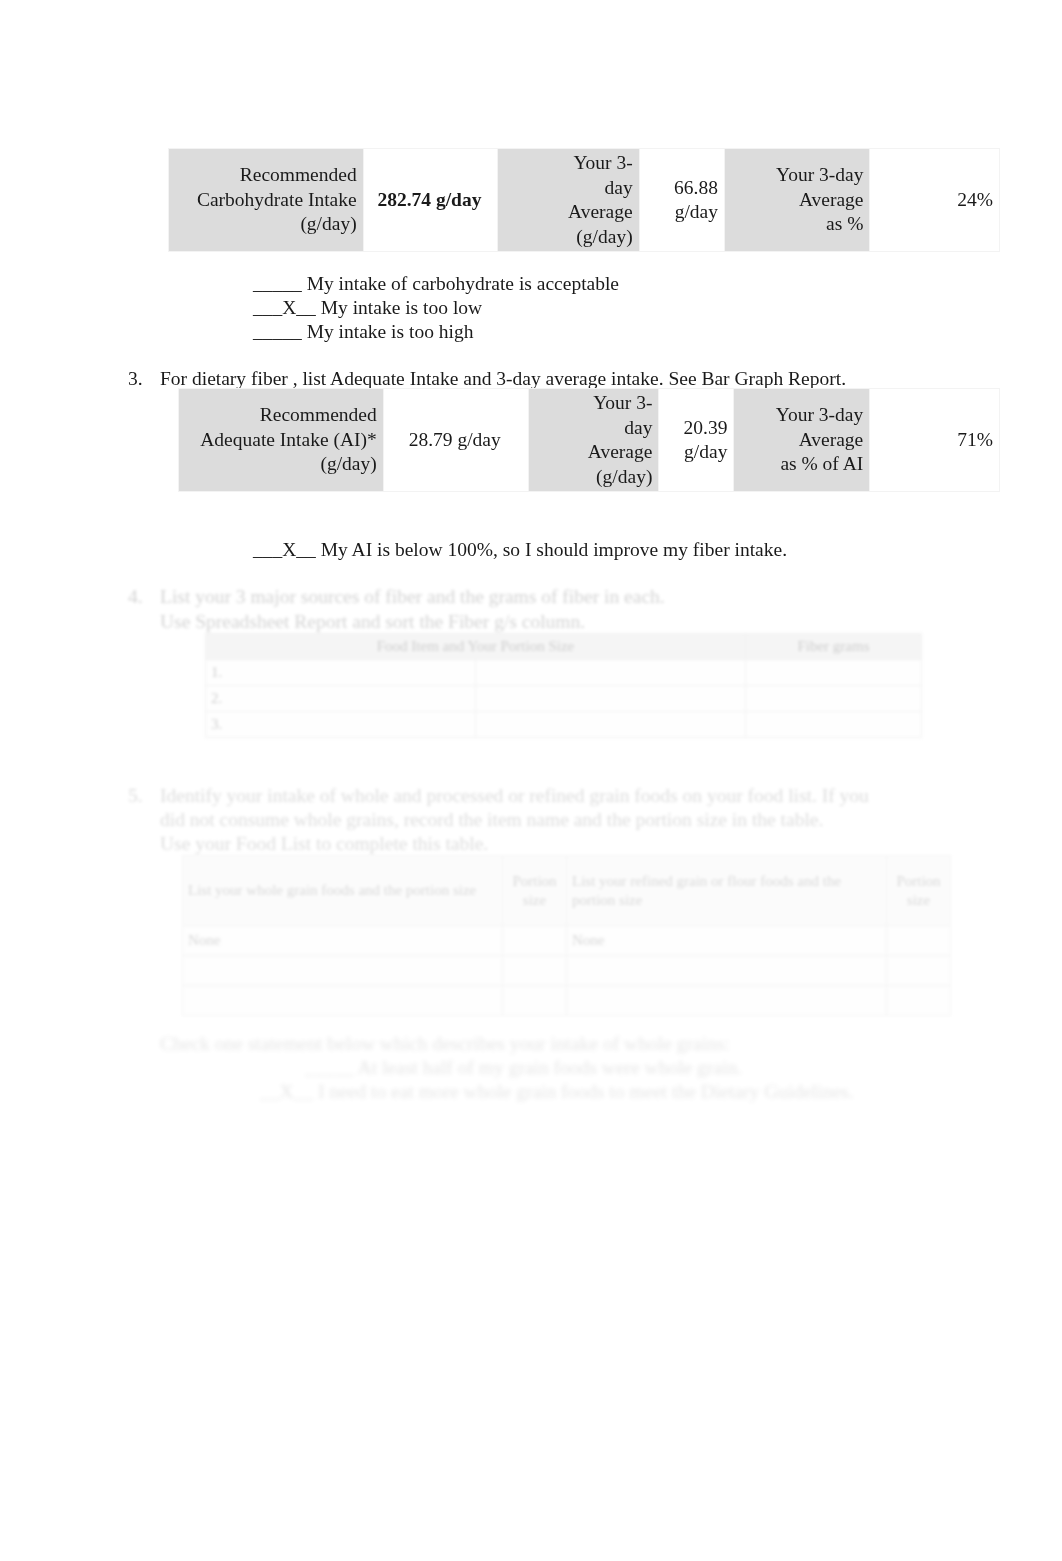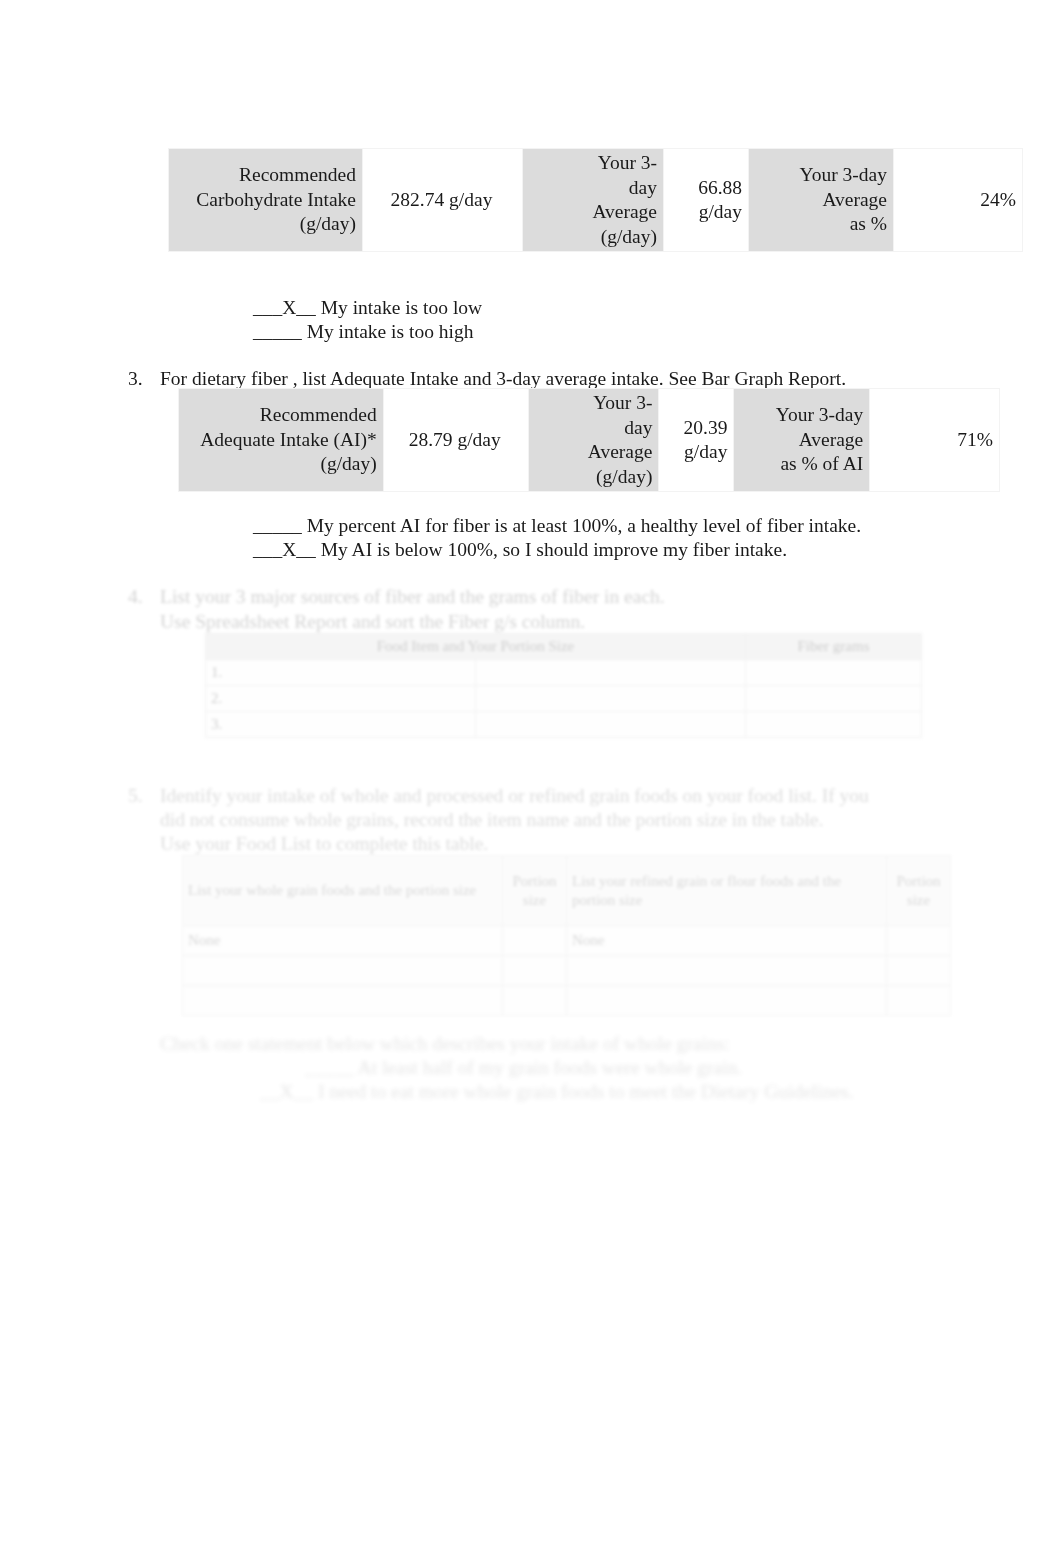--- a/index.html
+++ b/index.html
@@ -104,21 +104,21 @@
 
 
   <table class="intake-table" style="left:168px; top:148px; width:832px; height:100px;">
     <tbody>
         <tr>
       <td class="cell-label" style="width:194px;">
         <div>Recommended</div>
         <div>Carbohydrate Intake</div>
         <div>(g/day)</div>
       </td>
-      <td class="cell-value" style="width:160px; text-align:center;">282.74 g/day</td>
+      <td class="cell-value" style="width:134px; text-align:center;font-weight:bold;">282.74 g/day</td>
       <td class="cell-label" style="width:141px;">
         <div>Your 3-</div>
         <div>day</div>
         <div>Average</div>
         <div>(g/day)</div>
       </td>
       <td class="cell-value" style="width:85px;">
         <div>66.88</div>
         <div>g/day</div>
       </td>
@@ -126,20 +126,24 @@
         <div>Your 3-day</div>
         <div>Average</div>
         <div>as %</div>
       </td>
       <td class="cell-value" style="width:129px;">24%</td>
     </tr>
   </tbody>
     </table>
 
 
+  <div class="check-opt" style="left:253px; top:271px;">
+    <span class="blank">_____</span>
+    <span>My intake of carbohydrate is acceptable</span>
+  </div>
 
   <div class="check-opt" style="left:253px; top:295px;">
     <span class="blank">___X__</span>
     <span>My intake is too low</span>
   </div>
 
   <div class="check-opt" style="left:253px; top:319px;">
     <span class="blank">_____</span>
     <span>My intake is too high</span>
   </div>
@@ -171,24 +175,20 @@
         <div>Your 3-day</div>
         <div>Average</div>
         <div>as % of AI</div>
       </td>
       <td class="cell-value" style="width:128px;">71%</td>
     </tr>
   </tbody>
     </table>
 
 
-  <div class="check-opt" style="left:253px; top:513px;">
-    <span class="blank">_____</span>
-    <span>My percent AI for fiber is at least 100%, a healthy level of fiber intake.</span>
-  </div>
 
   <div class="check-opt" style="left:253px; top:537px;">
     <span class="blank">___X__</span>
     <span>My AI is below 100%, so I should improve my fiber intake.</span>
   </div>
 
   <div class="faded-1">
     <div class="fade-line" style="left:128px; top:585px;">
       <span class="q-num">4.</span><span>List your 3 major sources of fiber and the grams of fiber in each.</span>
     </div>

